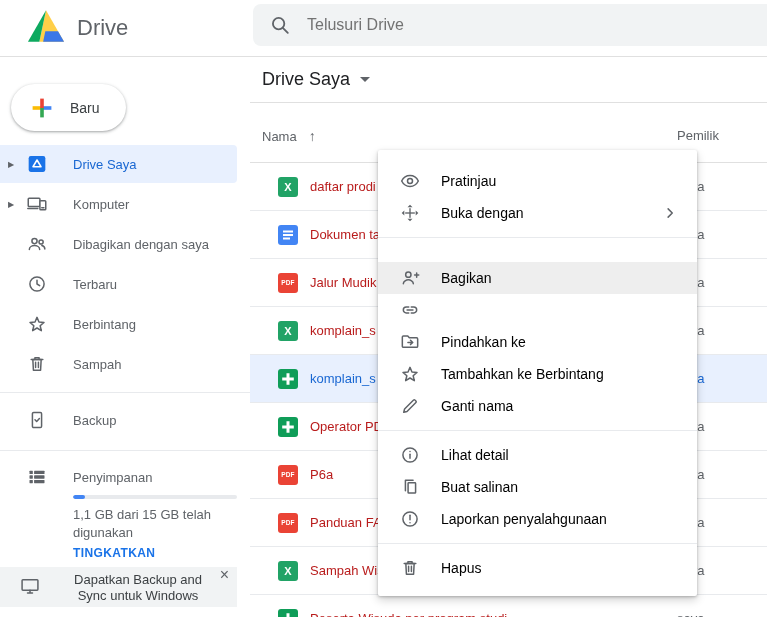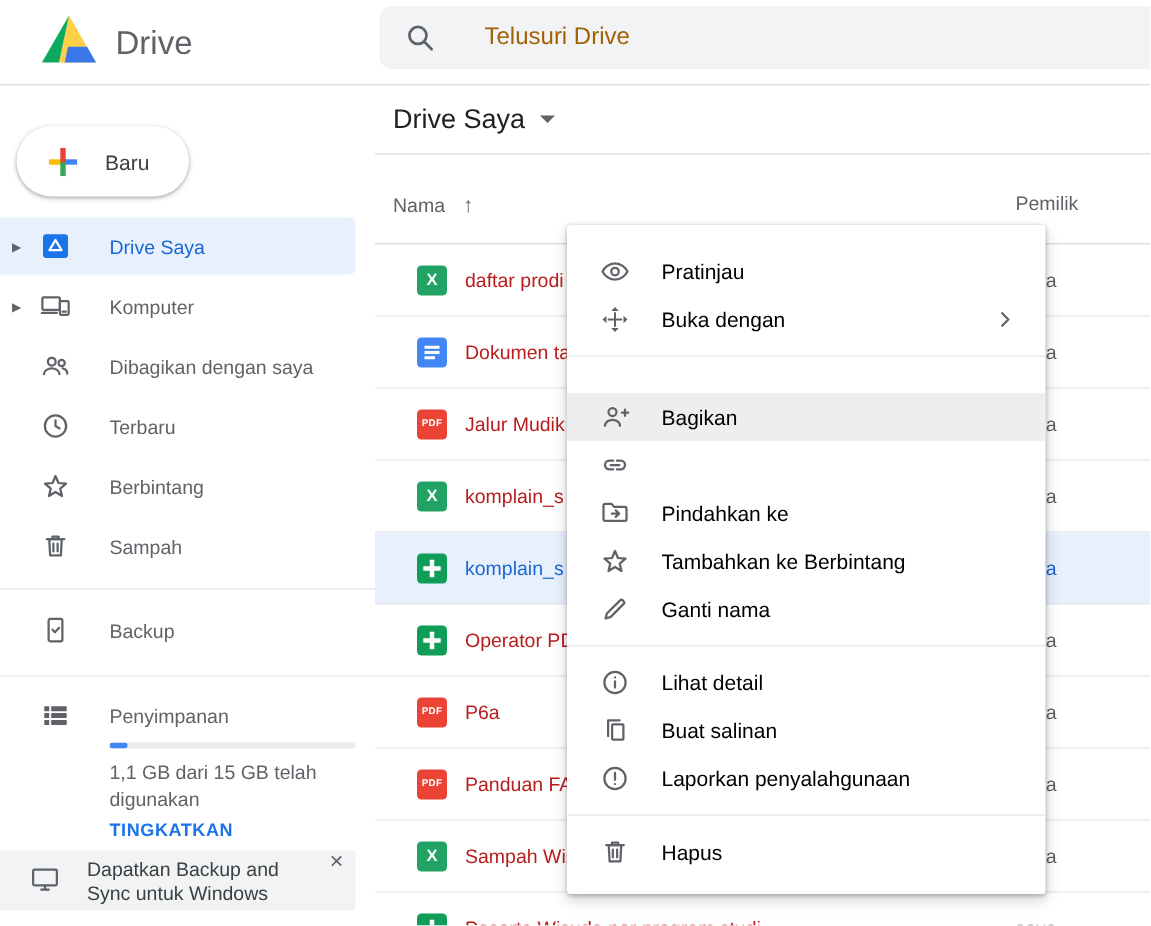--- a/index.html
+++ b/index.html
@@ -6,21 +6,21 @@
   html,body { background:#fff; }
   body { font-family:"Liberation Sans","DejaVu Sans",sans-serif; }
   .screen { position:relative; width:767px; height:617px; background:#fff; overflow:hidden; }
 
   
   .header { position:absolute; top:0; left:0; right:0; height:57px; border-bottom:1px solid #e0e0e0; background:#fff; z-index:5; }
   .logo-block { position:absolute; left:27px; top:9px; display:flex; align-items:center; }
   .logo-text { margin-left:12px; font-size:22px; color:#5f6368; }
   .search-box { position:absolute; left:253px; top:4px; right:-8px; height:42px; background:#f1f3f4; border-radius:8px; display:flex; align-items:center; }
   .search-icon { margin-left:16px; display:flex; }
-  .search-placeholder { margin-left:32px; font-size:16px; color:#a16207; }
+  .search-placeholder { margin-left:16px; font-size:16px; color:#737373; }
 
   
   .sidebar { position:absolute; top:57px; left:0; width:250px; bottom:0; background:#fff; z-index:4; }
   .new-btn { position:absolute; left:11px; top:27px; width:115px; height:47px; border-radius:24px; background:#fff;
     box-shadow:0 1px 2px rgba(60,64,67,.3), 0 1px 3px 1px rgba(60,64,67,.15); display:flex; align-items:center; cursor:pointer; }
   .new-btn .plus { margin-left:18px; display:flex; }
   .new-btn .new-label { margin-left:15px; font-size:14px; font-weight:500; color:#3c4043; }
 
   .nav-list { position:absolute; top:88px; left:0; width:250px; }
   .nav-item { position:relative; width:237px; height:38px; margin-bottom:2px; display:flex; align-items:center; cursor:pointer; border-radius:0 4px 4px 0; }
@@ -34,21 +34,21 @@
   .side-divider { position:absolute; left:0; width:250px; border-top:1px solid #e8eaed; }
   .backup-item { position:absolute; top:343px; left:0; width:237px; height:40px; display:flex; align-items:center; cursor:pointer; }
   .backup-item .nav-icon { margin-left:27px; }
   .storage-item { position:absolute; top:400px; left:0; width:237px; height:40px; display:flex; align-items:center; cursor:pointer; }
   .storage-item .nav-icon { margin-left:27px; }
   .storage-bar { position:absolute; top:438px; left:73px; width:164px; height:4px; border-radius:2px; background:#e8eaed; overflow:hidden; }
   .storage-bar .fill { height:4px; background:#4285f4; border-radius:2px; }
   .storage-text { position:absolute; top:449px; left:73px; width:158px; font-size:13px; line-height:1.42; color:#5f6368; }
   .upgrade-link { position:absolute; top:489px; left:73px; font-size:12px; font-weight:700; letter-spacing:.4px; color:#1a73e8; cursor:pointer; }
 
-  .promo { position:absolute; top:510px; left:0; width:237px; height:40px; background:#f1f3f4; }
+  .promo { position:absolute; top:510px; left:0; width:237px; height:40px; background:#f1f3f4;text-align:center; }
   .promo-icon { position:absolute; left:20px; top:9px; display:flex; }
   .promo-text { position:absolute; left:58px; top:5px; width:160px; font-size:13px; line-height:1.25; color:#3c4043; }
   .promo-close { position:absolute; right:8px; top:0px; font-size:16px; color:#5f6368; cursor:pointer; line-height:16px; }
 
   
   .main { position:absolute; top:57px; left:250px; right:0; bottom:0; background:#fff; }
   .toolbar { position:absolute; top:0; left:0; right:0; height:46px; border-bottom:1px solid #e0e0e0; display:flex; align-items:center; }
   .breadcrumb { margin-left:12px; display:flex; align-items:center; cursor:pointer; }
   .breadcrumb-label { font-size:18px; color:#202124; }
   .caret-down { margin-left:10px; width:0; height:0; border-left:5px solid transparent; border-right:5px solid transparent; border-top:5px solid #5f6368; }

